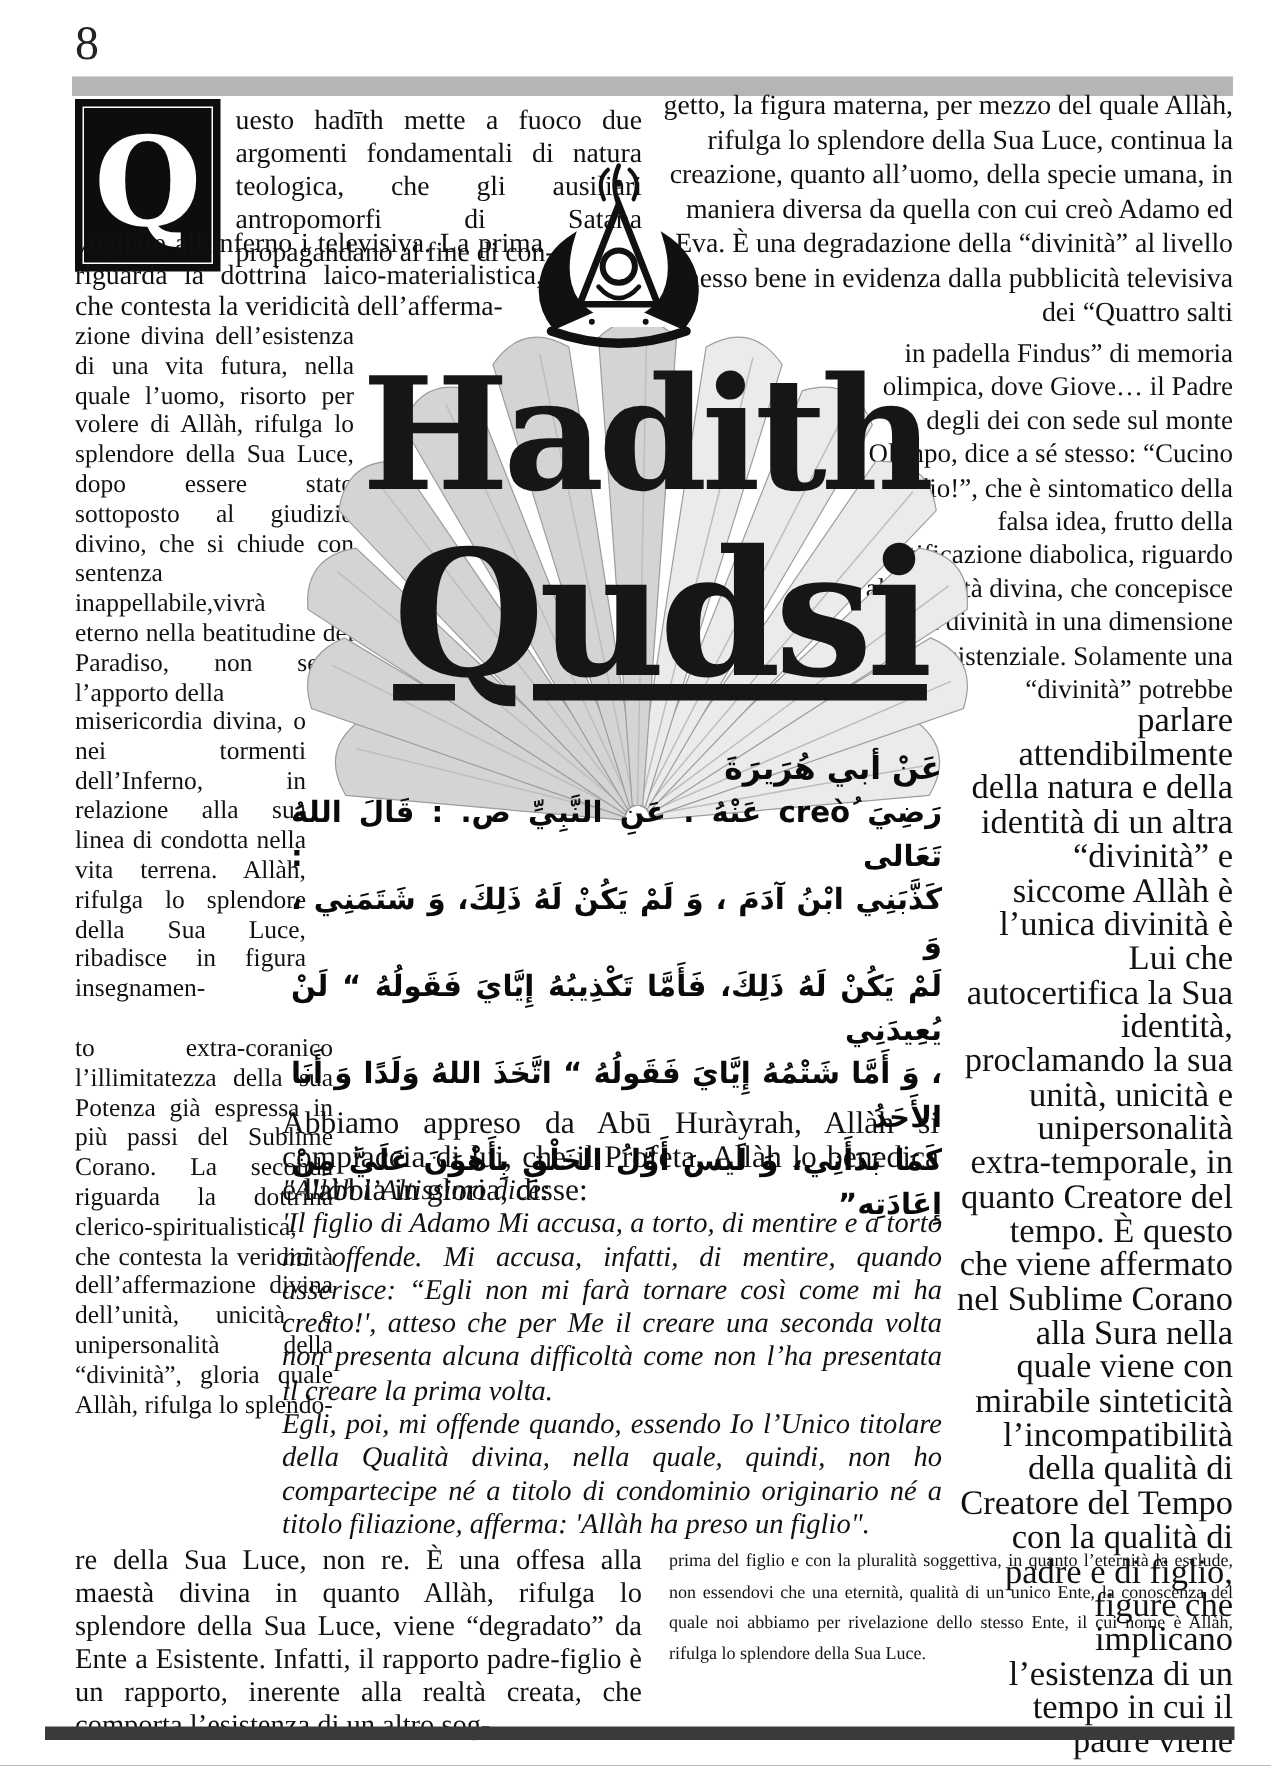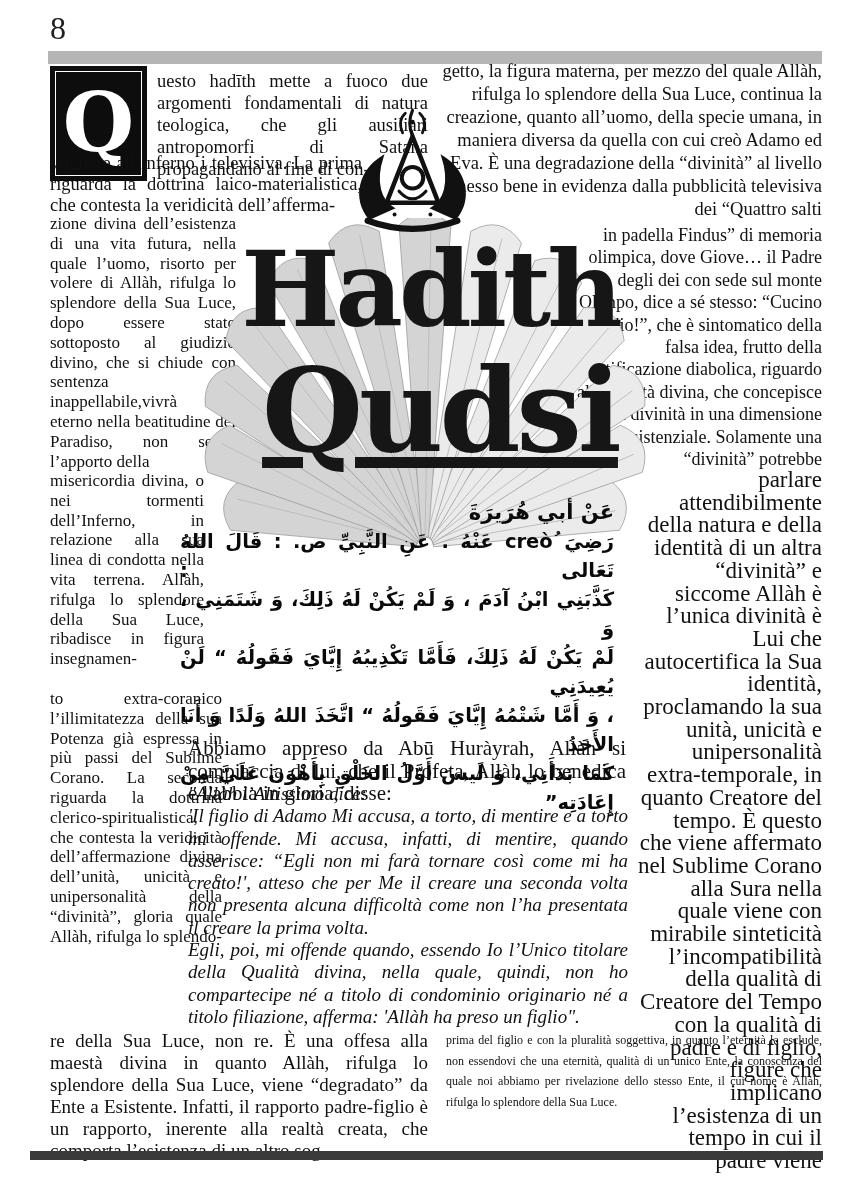--- a/index.html
+++ b/index.html
@@ -45,21 +45,21 @@
   .title-line{
     z-index:3;text-align:center;font-family:"DejaVu Serif", serif;
     font-weight:bold;color:#161616;letter-spacing:-4px;line-height:1;
   }
   .title-1{left:190px;top:238px;width:480px;font-size:104px;}
   .title-2{left:190px;top:352px;width:500px;font-size:116px;text-decoration:underline;}
   .ornament-svg{left:345px;top:106px;width:135px;height:130px;z-index:2;}
 
   
   .arabic{
-    left:180px;top:498px;width:434px;z-index:4;
+    left:194px;top:498px;width:434px;z-index:4;
     font-family:"DejaVu Sans", sans-serif;font-weight:bold;
     font-size:19.5px;line-height:29px;direction:rtl;color:#0a0a0a;
   }
   .arabic .ar-line{text-align:justify;text-align-last:justify;}
   .arabic .ar-first{text-align:right;text-align-last:right;font-size:21px;}
 
   
   .narration{left:188px;top:737px;width:438px;font-size:21px;line-height:22.5px;text-align:justify;}
   .quote{left:188px;top:783px;width:440px;font-style:italic;font-size:19px;line-height:22.3px;text-align:justify;}
   .quote p{margin:0;}

